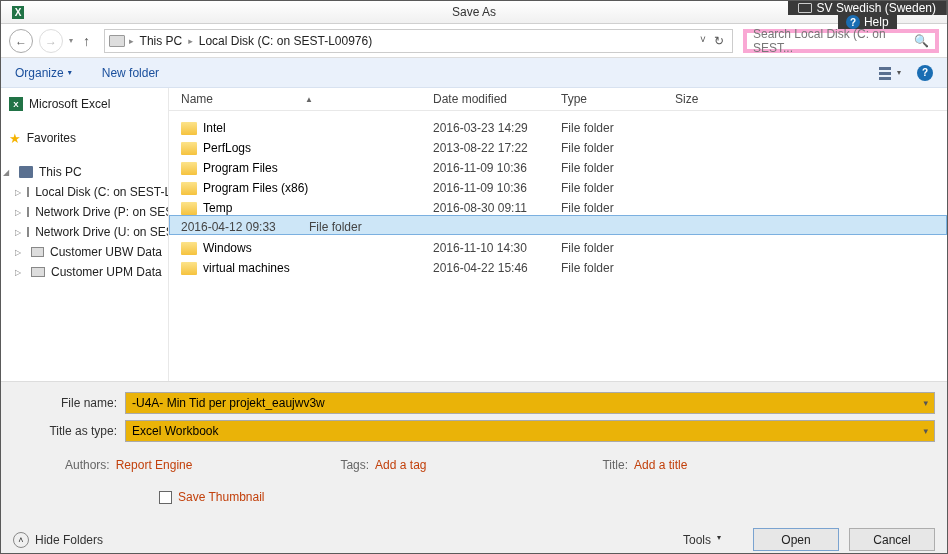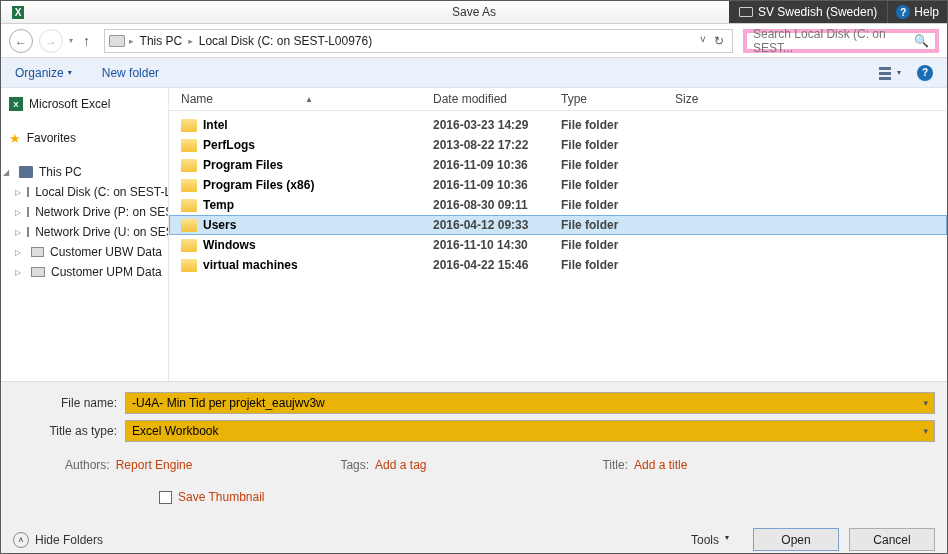--- a/index.html
+++ b/index.html
@@ -2,21 +2,21 @@
 <html><head>
   <meta charset="utf-8">
   <style>
     * { box-sizing: border-box; margin: 0; padding: 0; font-family: "Segoe UI", Tahoma, sans-serif; font-size: 12px; }
     body { width: 948px; height: 554px; background: #fff; border: 1px solid #5a5a5a; overflow: hidden; }
 
     
     .titlebar { height: 23px; background: linear-gradient(to bottom, #fff 0%, #f0f0f0 100%); display: flex; align-items: center; position: relative; border-bottom: 1px solid #d0d0d0; }
     .excel-icon { width: 22px; height: 18px; margin-left: 6px; display: flex; align-items: center; justify-content: center; }
     .title-text { position: absolute; left: 50%; transform: translateX(-50%); color: #333; }
-    .title-right { position: absolute; right: 0; display: flex; align-items: center; height: 100%; }
+    .title-right { position: absolute; right: 0; display: flex; align-items: center; height: 100%; flex-direction: column; }
     .lang-box { background: #3a3a3a; color: #fff; padding: 0 10px; height: 100%; display: flex; align-items: center; gap: 5px; border-right: 1px solid #555;}
     .lang-box .keyb { width: 14px; height: 10px; border: 1px solid #ccc; border-radius: 1px; }
     .help-box { background: #3a3a3a; color: #fff; padding: 0 8px; height: 100%; display: flex; align-items: center; gap: 4px; }
     .help-circ { width: 14px; height: 14px; border-radius: 50%; background: #1a6db3; color: #fff; display: flex; align-items: center; justify-content: center; font-size: 10px; font-weight: bold; }
 
     
     .navrow { height: 34px; border-bottom: 1px solid #dcdcdc; display: flex; align-items: center; padding: 0 8px; gap: 6px; }
     .navbtn { width: 24px; height: 24px; border: 1px solid #aaa; border-radius: 50%; display: flex; align-items: center; justify-content: center; color: #555; }
     .navbtn.disabled { color: #bbb; border-color: #ddd; }
     .chev-down-sm { font-size: 8px; color: #888; }
@@ -49,21 +49,21 @@
     .dr-ic { width: 14px; height: 10px; background: #ddd; border: 1px solid #888; }
 
     .filelist { flex: 1; }
     .colhead { height: 23px; border-bottom: 1px solid #e8e8e8; display: flex; align-items: center; padding-left: 12px; color: #444; }
     .col-name { width: 252px; display: flex; align-items: center; gap: 92px;}
     .col-date { width: 128px; }
     .col-type { width: 114px; }
     .col-size { width: 80px; }
     .sort-arrow { font-size: 8px; color: #666; }
     .files-body { padding-top: 4px; }
-    .file-row { height: 20px; display: flex; align-items: center; padding-left: 12px; font-weight: bold; }
+    .file-row { height: 20px; display: flex; align-items: flex-end; padding-left: 12px; }
     .file-row.selected { background: #cde6f7; border: 1px solid #7bb0e0; padding-left: 11px; }
     .file-row .fn { width: 252px; display: flex; align-items: center; gap: 6px; }
     .folder-ic { width: 16px; height: 13px; background: linear-gradient(to bottom, #fce38a, #f5c23e); border-radius: 1px; }
     .file-row .fd { width: 128px; color: #444; }
     .file-row .ft { width: 114px; color: #444; }
 
     
     .bottom { border-top: 1px solid #ddd; background: #f0f0f0; padding: 10px 12px 8px 12px; }
     .form-row { display: flex; align-items: center; margin-bottom: 6px; }
     .form-label { width: 112px; text-align: right; padding-right: 8px; color: #333; }
@@ -74,21 +74,21 @@
     .meta-label { color: #666; }
     .meta-link { color: #c2410c; }
     .meta-row .meta-group:nth-child(2){ margin-left: 140px;}
     .meta-row .meta-group:nth-child(3){ margin-left: 168px;}
     .thumb-row { padding: 14px 0 6px 146px; display: flex; align-items: center; gap: 6px;}
     .checkbox { width: 13px; height: 13px; border: 1px solid #666; background: #fff;}
     .action-row { display: flex; align-items: center; padding-top: 18px; }
     .hide-folders { display: flex; align-items: center; gap: 6px; color: #333;}
     .hide-circ { width: 16px; height: 16px; border: 1px solid #888; border-radius: 50%; display: flex; align-items: center; justify-content: center; font-size: 9px;}
     .actions-right { margin-left: auto; display: flex; align-items: center; gap: 10px;}
-    .tools { display: flex; align-items: flex-start; gap: 6px; color: #333; margin-right: 14px;}
+    .tools { display: flex; align-items: flex-start; gap: 6px; color: #333; margin-right: 22px;}
     .btn { width: 86px; height: 23px; border: 1px solid #adadad; background: #e7e7e7; display: flex; align-items: center; justify-content: center; color: #222;}
     .btn.primary { border-color: #7aa3d0; }
   </style>
 </head>
 <body>
 
 <div class="titlebar">
   <div class="excel-icon">
     <span style="background:#217346;color:#fff;font-weight:bold;font-size:10px;padding:1px 3px;">X</span>
   </div>
@@ -239,24 +239,20 @@
         </div>
         <div class="file-row">
           <div class="fn">
             <span class="folder-ic"></span>
             <span>Temp</span>
           </div>
           <div class="fd">2016-08-30 09:11</div>
           <div class="ft">File folder</div>
         </div>
         <div class="file-row selected">
-          <div class="fn">
-            <span class="folder-ic"></span>
-            <span>Users</span>
-          </div>
           <div class="fd">2016-04-12 09:33</div>
           <div class="ft">File folder</div>
         </div>
         <div class="file-row">
           <div class="fn">
             <span class="folder-ic"></span>
             <span>Windows</span>
           </div>
           <div class="fd">2016-11-10 14:30</div>
           <div class="ft">File folder</div>

